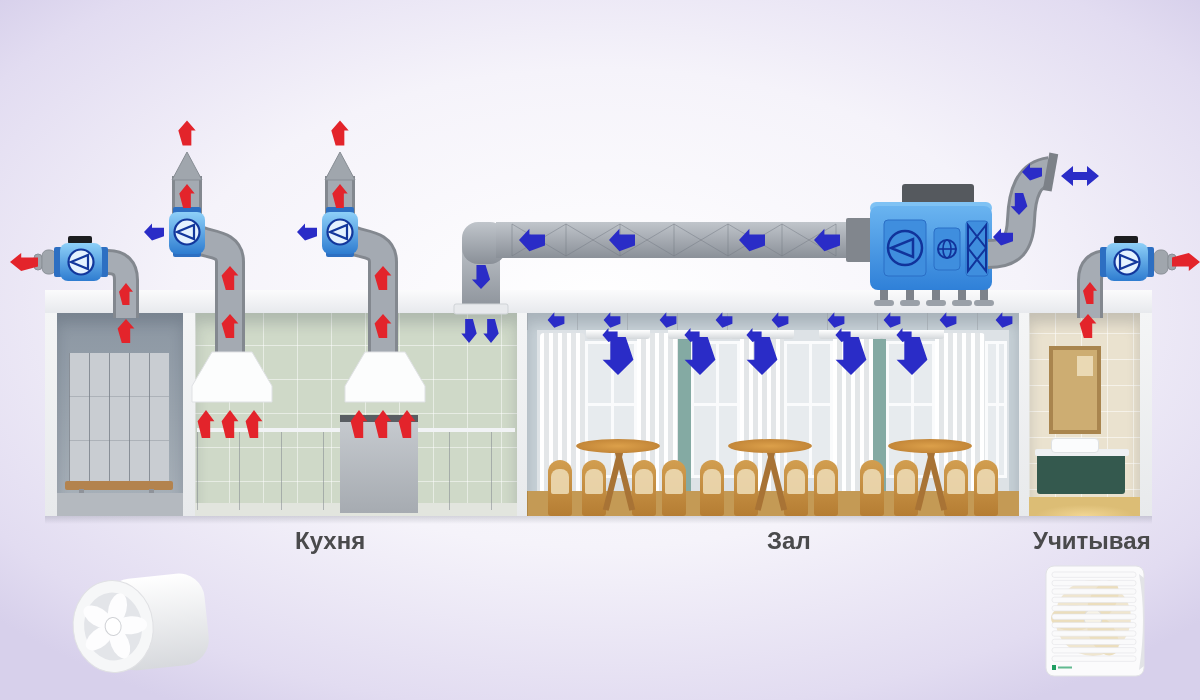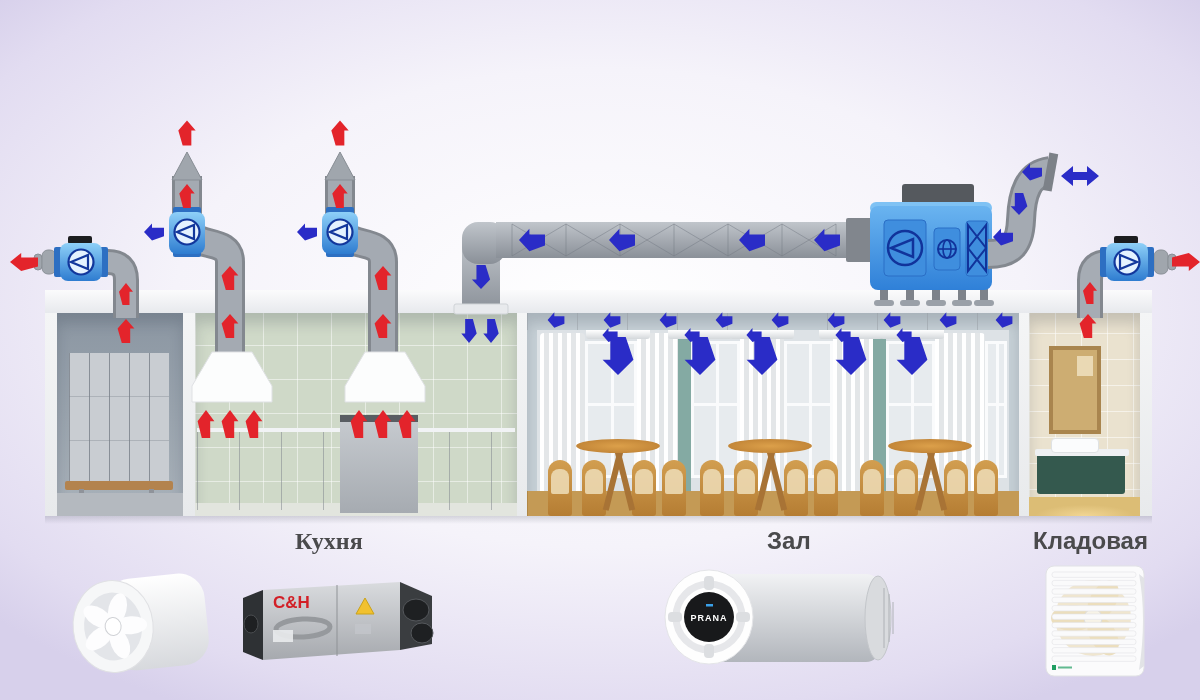--- a/index.html
+++ b/index.html
@@ -357,73 +357,41 @@
       <use href="#aw" transform="translate(843,335) rotate(-90) scale(0.5,0.38)"></use>
       <use href="#aw" transform="translate(904,335) rotate(-90) scale(0.5,0.38)"></use>
       <use href="#aw" transform="translate(618,356) rotate(180) scale(1.1,0.95)"></use>
       <use href="#aw" transform="translate(700,356) rotate(180) scale(1.1,0.95)"></use>
       <use href="#aw" transform="translate(762,356) rotate(180) scale(1.1,0.95)"></use>
       <use href="#aw" transform="translate(851,356) rotate(180) scale(1.1,0.95)"></use>
       <use href="#aw" transform="translate(912,356) rotate(180) scale(1.1,0.95)"></use>
     </g>
   </svg>
 
-  <div class="zone-label" style="left:295px;font-family:Liberation Serif, serif;">Кухня</div>
+  <div class="zone-label" style="left:295px;">Кухня</div>
   <div class="zone-label" style="left:767px;">Зал</div>
-  <div class="zone-label" style="left:1033px;">Кладовая</div>
+  <div class="zone-label" style="left:1033px;">Учитывая</div>
 
   <div class="product" style="left:55px;top:562px;">
     <svg width="165" height="125" viewBox="0 0 165 125">
       <g transform="rotate(-6 82 62)">
         <rect x="52" y="16" width="100" height="92" rx="26" fill="url(#p1b)"></rect>
         <ellipse cx="58" cy="62" rx="40" ry="46" fill="#f6f7f8" stroke="#e0e1e4"></ellipse>
         <ellipse cx="58" cy="62" rx="29" ry="34" fill="#e3e5e9"></ellipse>
         <ellipse cx="58" cy="44" rx="9" ry="16" fill="#fdfdfe" transform="rotate(20 58 62)"></ellipse>
         <ellipse cx="58" cy="44" rx="9" ry="16" fill="#fdfdfe" transform="rotate(92 58 62)"></ellipse>
         <ellipse cx="58" cy="44" rx="9" ry="16" fill="#fdfdfe" transform="rotate(164 58 62)"></ellipse>
         <ellipse cx="58" cy="44" rx="9" ry="16" fill="#fdfdfe" transform="rotate(236 58 62)"></ellipse>
         <ellipse cx="58" cy="44" rx="9" ry="16" fill="#fdfdfe" transform="rotate(308 58 62)"></ellipse>
         <ellipse cx="58" cy="62" rx="8" ry="9" fill="#ffffff" stroke="#d0d2d6"></ellipse>
       </g>
     </svg>
   </div>
 
-  <div class="product" style="left:235px;top:572px;">
-    <svg width="210" height="110" viewBox="0 0 210 110">
-      <polygon points="8,26 28,18 28,88 8,80" fill="#2e3134"></polygon>
-      <ellipse cx="16" cy="52" rx="7" ry="9" fill="#1e2022" stroke="#4a4d50"></ellipse>
-      <polygon points="165,10 197,24 197,72 165,78" fill="#3a3d40"></polygon>
-      <ellipse cx="181" cy="38" rx="13" ry="11" fill="#1e2022" stroke="#55585c"></ellipse>
-      <ellipse cx="187" cy="61" rx="11" ry="10" fill="#1e2022" stroke="#55585c"></ellipse>
-      <polygon points="28,18 165,10 165,78 28,88" fill="url(#p2f)"></polygon>
-      <line x1="102" y1="13" x2="102" y2="84" stroke="#8f9296"></line>
-      <ellipse cx="68" cy="56" rx="27" ry="9" fill="none" stroke="#96999d" stroke-width="5" transform="rotate(-3 68 56)"></ellipse>
-      <text x="38" y="36" font-family="Liberation Sans, sans-serif" font-size="17" font-weight="bold" fill="#d22027">C&amp;H</text>
-      <polygon points="130,26 139,42 121,42" fill="#f2c12e" stroke="#caa21a"></polygon>
-      <rect x="38" y="58" width="20" height="12" fill="#e9ebed" opacity="0.9"></rect>
-      <rect x="120" y="52" width="16" height="10" fill="#c3c6ca" opacity="0.8"></rect>
-    </svg>
-  </div>
-
-  <div class="product" style="left:662px;top:560px;">
-    <svg width="240" height="115" viewBox="0 0 240 115">
-      <rect x="40" y="14" width="178" height="88" rx="14" fill="url(#p3b)"></rect>
-      <ellipse cx="216" cy="58" rx="13" ry="42" fill="#d9dbde" stroke="#c3c6ca"></ellipse>
-      <path d="M222,28 v60 M227,34 v48 M231,42 v32" stroke="#aeb1b6" fill="none"></path>
-      <ellipse cx="47" cy="57" rx="44" ry="47" fill="#fefefe" stroke="#e4e5e8"></ellipse>
-      <circle cx="47" cy="57" r="33" fill="none" stroke="#e6e7ea" stroke-width="7"></circle>
-      <rect x="42" y="16" width="10" height="14" rx="4" fill="#dcdee1"></rect>
-      <rect x="42" y="84" width="10" height="14" rx="4" fill="#dcdee1"></rect>
-      <rect x="6" y="52" width="14" height="10" rx="4" fill="#dcdee1"></rect>
-      <rect x="74" y="52" width="14" height="10" rx="4" fill="#dcdee1"></rect>
-      <circle cx="47" cy="57" r="25" fill="#18191b"></circle>
-      <rect x="44" y="44" width="7" height="2.5" fill="#3aa0e8"></rect>
-      <text x="47" y="61" text-anchor="middle" font-family="Liberation Sans, sans-serif" font-size="9" font-weight="bold" letter-spacing="1" fill="#ffffff">PRANA</text>
-    </svg>
-  </div>
+
 
   <div class="product" style="left:1036px;top:560px;">
     <svg width="120" height="126" viewBox="0 0 120 126">
       <rect x="10" y="6" width="98" height="110" rx="8" fill="#fbfbfc" stroke="#e1e2e5"></rect>
       <path d="M103,14 q8,44 0,96 l5,-4 v-88 Z" fill="#e2e3e6"></path>
       <circle cx="57" cy="58" r="38" fill="#f0e6cf"></circle>
       <ellipse cx="57" cy="38" rx="13" ry="22" fill="#ecdebc" transform="rotate(30 57 58)"></ellipse>
       <ellipse cx="57" cy="38" rx="13" ry="22" fill="#ecdebc" transform="rotate(150 57 58)"></ellipse>
       <ellipse cx="57" cy="38" rx="13" ry="22" fill="#ecdebc" transform="rotate(270 57 58)"></ellipse>
       <circle cx="57" cy="58" r="9" fill="#f7f3e7" stroke="#ddddde"></circle>

